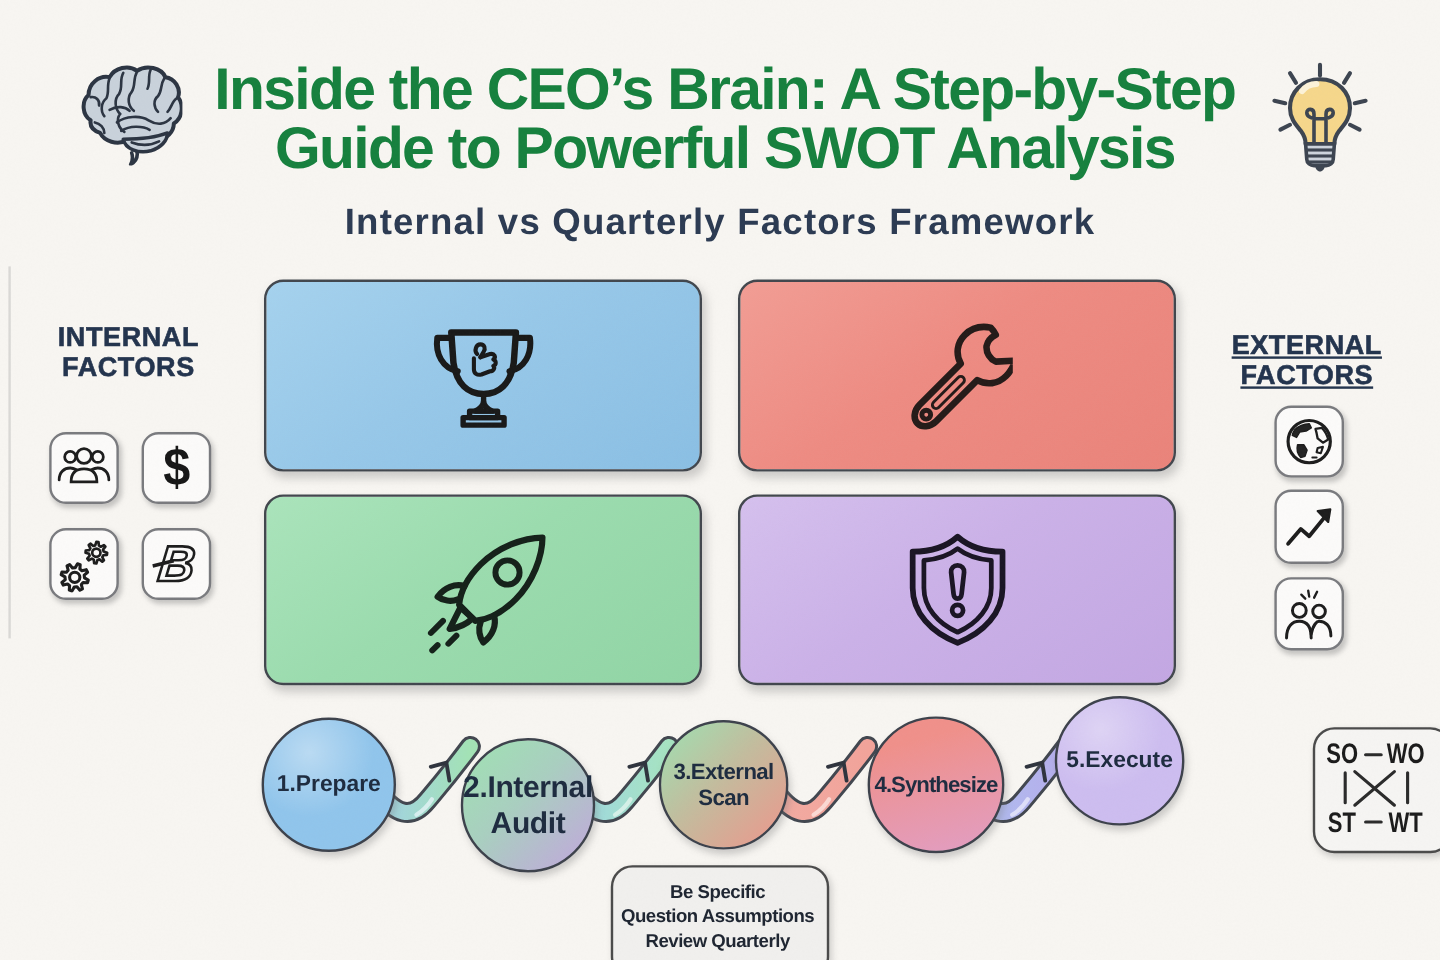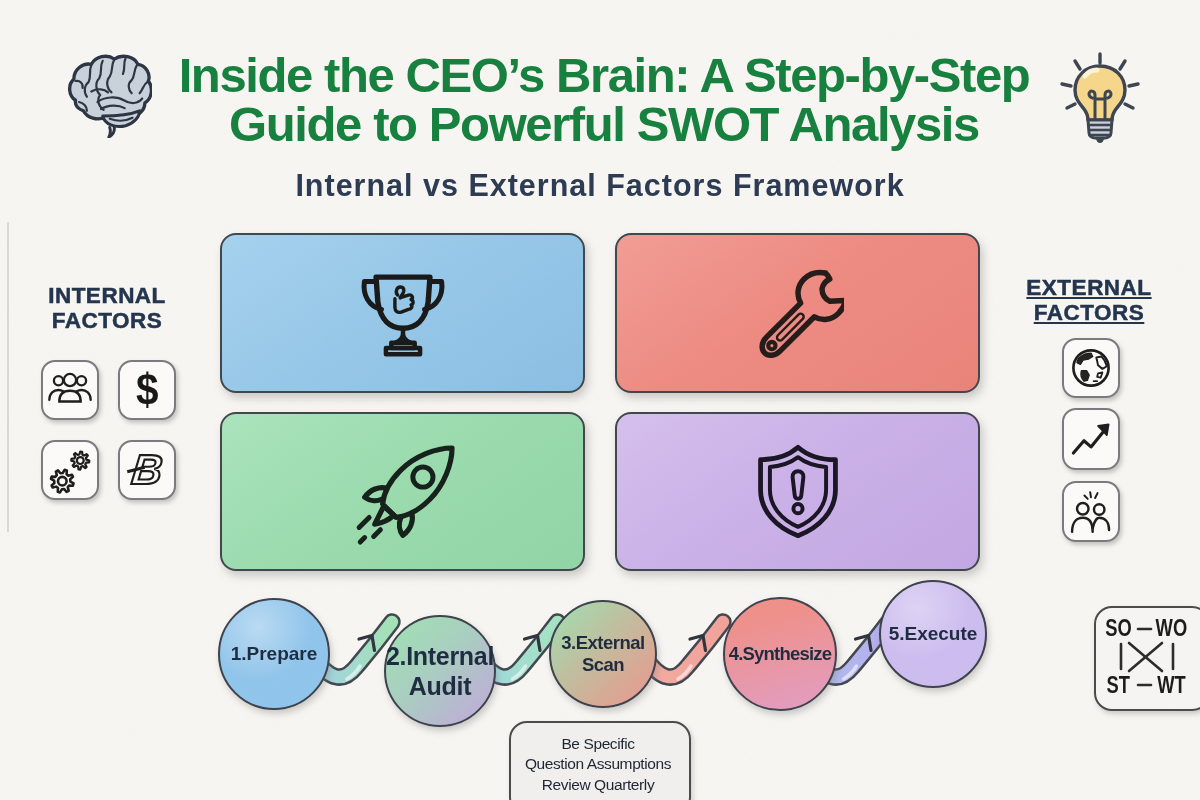--- a/index.html
+++ b/index.html
@@ -71,21 +71,21 @@
     <line x1="35" y1="85" x2="55" y2="85"></line>
   </g>
   <path d="M41 88 L49 88 C49 91 47 93 45 93 C43 93 41 91 41 88 Z" fill="#3c4450"></path>
 </svg>
 
 <div class="abs title" style="left:120px;top:51px;width:968px;font-size:49px;line-height:49px;letter-spacing:-1.4px;">
 Inside the CEO’s Brain: A Step-by-Step<br>Guide to Powerful SWOT Analysis
 </div>
 
 <div class="abs title" style="left:200px;top:168px;width:800px;font-size:30.5px;letter-spacing:1px;color:#2b3a52;">
-Internal vs External Factors Framework
+Internal vs Quarterly Factors Framework
 </div>
 
 <div class="quad" style="left:220px;top:233px;width:361px;height:156px;background:linear-gradient(145deg,#a5d2ee 0%,#97c8e9 45%,#8abfe4 100%);">
   <svg width="88" height="90" viewBox="0 0 98 100" fill="none" stroke="#181818" stroke-width="6" stroke-linecap="round" stroke-linejoin="round">
     <path d="M19 10 L79 10 L77 38 C74 58 63 67 49 67 C35 67 24 58 21 38 Z"></path>
     <path d="M19 15 L6 15 C4 30 11 43 25 46" stroke-width="5.6"></path>
     <path d="M79 15 L92 15 C94 30 87 43 73 46" stroke-width="5.6"></path>
     <path d="M49 67 L49 73 C49 78 45 81 41 83 L57 83 C53 81 49 78 49 73" stroke-width="5"></path>
     <path d="M36 83 L62 83 L62 89 L36 89 Z" stroke-width="5"></path>
     <path d="M30 89 L68 89 L68 96 L30 96 Z" stroke-width="5"></path>
@@ -121,21 +121,21 @@
 </div>
 <div class="quad" style="left:615px;top:412px;width:361px;height:155px;background:linear-gradient(145deg,#d5c0ee 0%,#cbb1e8 45%,#c3a7e3 100%);">
   <svg width="104" height="104" viewBox="0 0 100 100" fill="none" stroke="#191423" stroke-width="4.6" stroke-linejoin="round">
     <path d="M50 7 C41 15 28 19 14 19 L14 48 C14 68 29 84 50 92 C71 84 86 68 86 48 L86 19 C72 19 59 15 50 7 Z"></path>
     <path d="M50 16.5 C43 22 34 25 23 26 L23 48 C23 63.5 34 76.5 50 83.5 C66 76.5 77 63.5 77 48 L77 26 C66 25 57 22 50 16.5 Z" stroke-width="3.8"></path>
     <path d="M50 30 C53.2 30 55.5 32.5 55.2 35.5 L53.2 53 C53 55.3 51.7 56.5 50 56.5 C48.3 56.5 47 55.3 46.8 53 L44.8 35.5 C44.5 32.5 46.8 30 50 30 Z" stroke-width="3.8"></path>
     <circle cx="50" cy="66" r="4.4" stroke-width="3.8"></circle>
   </svg>
 </div>
 
-<div class="sidehead" style="left:17px;top:283px;width:180px;font-size:22.5px;">INTERNAL<br>FACTORS</div>
+<div class="sidehead" style="left:17px;top:268px;width:180px;font-size:22.5px;">INTERNAL<br>FACTORS</div>
 
 <div class="sidehead" style="left:999px;top:275px;width:180px;font-size:22.5px;text-decoration:underline;">EXTERNAL<br>FACTORS</div>
 
 <div class="sqicon" style="left:41px;top:360px;width:54px;height:56px;">
   <svg width="46" height="40" viewBox="0 0 60 50" fill="none" stroke="#1c1c1c" stroke-width="3" stroke-linecap="round">
     <circle cx="15" cy="13" r="6"></circle>
     <circle cx="45" cy="13" r="6"></circle>
     <circle cx="30" cy="12" r="8"></circle>
     <path d="M3 38 C3 29 9 25 15 25 C18 25 20 26 22 27"></path>
     <path d="M57 38 C57 29 51 25 45 25 C42 25 40 26 38 27"></path>
@@ -249,21 +249,21 @@
     <line x1="44" y1="23" x2="57" y2="23"></line>
     <line x1="44" y1="79" x2="57" y2="79"></line>
     <line x1="27" y1="38" x2="27" y2="63"></line>
     <line x1="79" y1="38" x2="79" y2="63"></line>
     <line x1="35" y1="37" x2="68" y2="65"></line>
     <line x1="68" y1="37" x2="35" y2="65"></line>
   </g>
 </svg>
 
 <div class="abs" style="left:509px;top:721px;width:178px;height:90px;background:#f1f0ee;border:2.5px solid #4a4a4a;border-radius:18px;box-shadow:2px 3px 5px rgba(120,120,120,.3);"></div>
-<div class="abs" style="left:504px;top:734px;width:188px;text-align:center;font-weight:normal;color:#1d2430;font-size:15.5px;letter-spacing:-0.4px;line-height:1.32;">
+<div class="abs" style="left:504px;top:734px;width:188px;text-align:center;font-weight:bold;color:#1d2430;font-size:15.5px;letter-spacing:-0.4px;line-height:1.32;">
 Be Specific<br>Question Assumptions<br>Review Quarterly
 </div>
 
 <svg class="abs" style="left:0;top:0;pointer-events:none;" width="1200" height="800">
   <filter id="paper">
       <feTurbulence type="fractalNoise" baseFrequency="0.55" numOctaves="2" seed="7" stitchTiles="stitch"></feTurbulence>
   <feColorMatrix type="matrix" values="0 0 0 0 0.45 0 0 0 0 0.44 0 0 0 0 0.42 0 0 0 0.6 0"></feColorMatrix>
     </filter>
   <rect width="1200" height="800" filter="url(#paper)" opacity="0.055"></rect>
 </svg>

